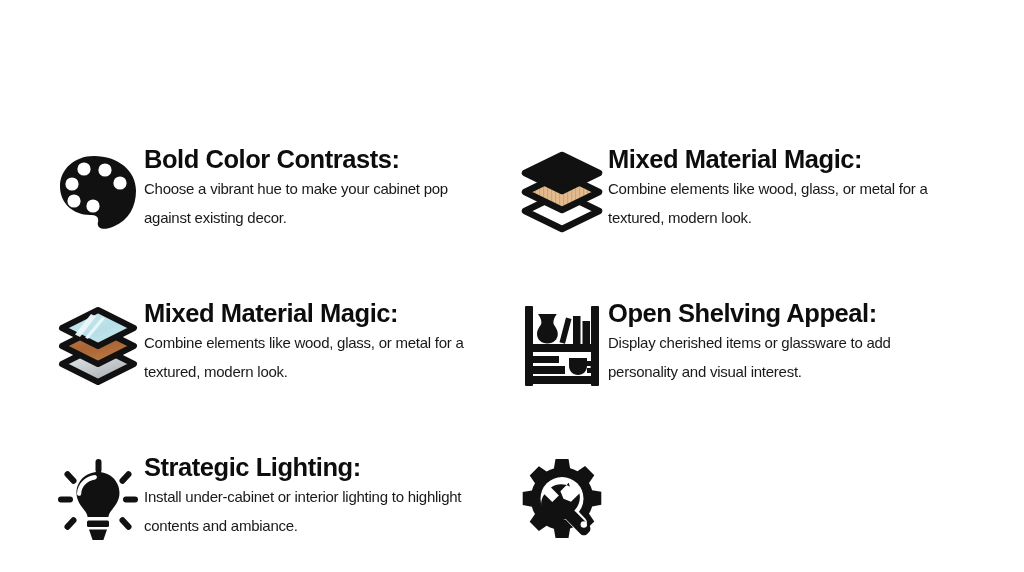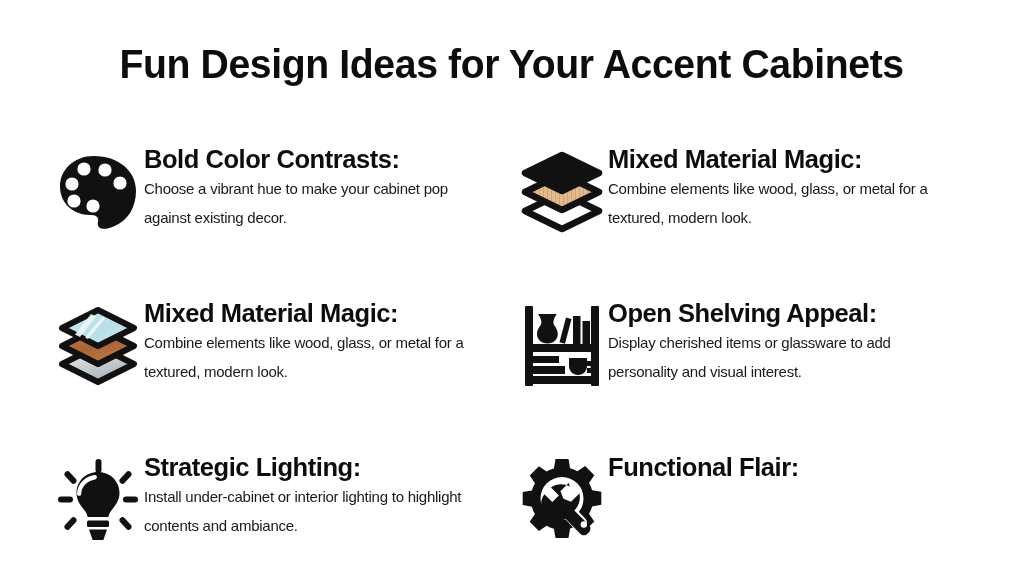--- a/index.html
+++ b/index.html
@@ -97,23 +97,20 @@
   }
 
   
   .col-right .item-body { padding-top: 4px; }
 </style>
 </head>
 <body>
 
 <div class="page">
 
-  <div class="title-wrap">
-    <h1 class="page-title">Fun Design Ideas for Your Accent Cabinets</h1>
-  </div>
 
   <div class="grid">
 
     <div class="item col-left">
       <div class="item-icon">
         <svg width="80" height="76" viewBox="0 0 80 76" aria-hidden="true">
           <path d="M36 2C16 2 2 15.5 2 32.5 2 49 15 61 32 61c5.2 0 8.2 1.3 8.2 5.2 0 1.4-.5 2.4-.5 3.6 0 3 2.5 5 6.3 5 2.6 0 6.2-.8 9.6-2.3C71 66.2 78 52.6 78 36.8 78 16.6 60 2 36 2z" fill="#111111"></path>
           <circle cx="26" cy="15" r="6.6" fill="#ffffff"></circle>
           <circle cx="47" cy="16" r="6.6" fill="#ffffff"></circle>
           <circle cx="14" cy="30" r="6.6" fill="#ffffff"></circle>
@@ -252,18 +249,17 @@
           <g fill="#111111">
             <path d="M36.5 2h13l1.6 9.2c2.6.7 5.1 1.7 7.3 3.1l7.7-5.3 9.2 9.2-5.3 7.7c1.4 2.2 2.4 4.7 3.1 7.3l9.2 1.6v13l-9.2 1.6c-.7 2.6-1.7 5.1-3.1 7.3l5.3 7.7-9.2 9.2-7.7-5.3c-2.2 1.4-4.7 2.4-7.3 3.1L49.5 81h-13l-1.6-9.2c-2.6-.7-5.1-1.7-7.3-3.1l-7.7 5.3-9.2-9.2 5.3-7.7c-1.4-2.2-2.4-4.7-3.1-7.3L3.7 48.1v-13l9.2-1.6c.7-2.6 1.7-5.1 3.1-7.3l-5.3-7.7 9.2-9.2 7.7 5.3c2.2-1.4 4.7-2.4 7.3-3.1z"></path>
           </g>
           <circle cx="43" cy="41.5" r="21.5" fill="#ffffff"></circle>
           <path d="M48.8 23.6c-7.4-2.3-15.5 1-19.2 7.9-3.7 6.9-1.9 15.4 4.1 20.2 1.3 1 2.9 1.7 4.5 2.1L55.6 72c2.4 2.4 6.2 2.4 8.6 0l2-2c2.4-2.4 2.4-6.2 0-8.6L48.8 43.2c.5-1.6.7-3.2.7-4.8l-9.8-3.3z" fill="#ffffff"></path>
           <path d="M49.8 25.8l-8.4 8.4 3.1 7.5 7.5 3.1 8.4-8.4c1.4 6-.3 12.5-5.1 17.1l14.6 14.6c2 2 2 5.2 0 7.2l-1.4 1.4c-2 2-5.2 2-7.2 0L46.7 62.1c-6.4 3.3-14.4 2.2-19.7-3.1-5.9-5.9-6.5-15.2-1.6-21.8l7.9 7.9 6.6-6.6-7.9-7.9c5.5-4.1 13-4.4 18.8-.9z" fill="#111111"></path>
           <circle cx="64.8" cy="67.5" r="3.2" fill="#ffffff"></circle>
         </svg>
       </div>
       <div class="item-body">
-        <p class="item-title">Functional Flair:</p>
       </div>
     </div>
 
   </div>
 </div>
 
 </body></html>

